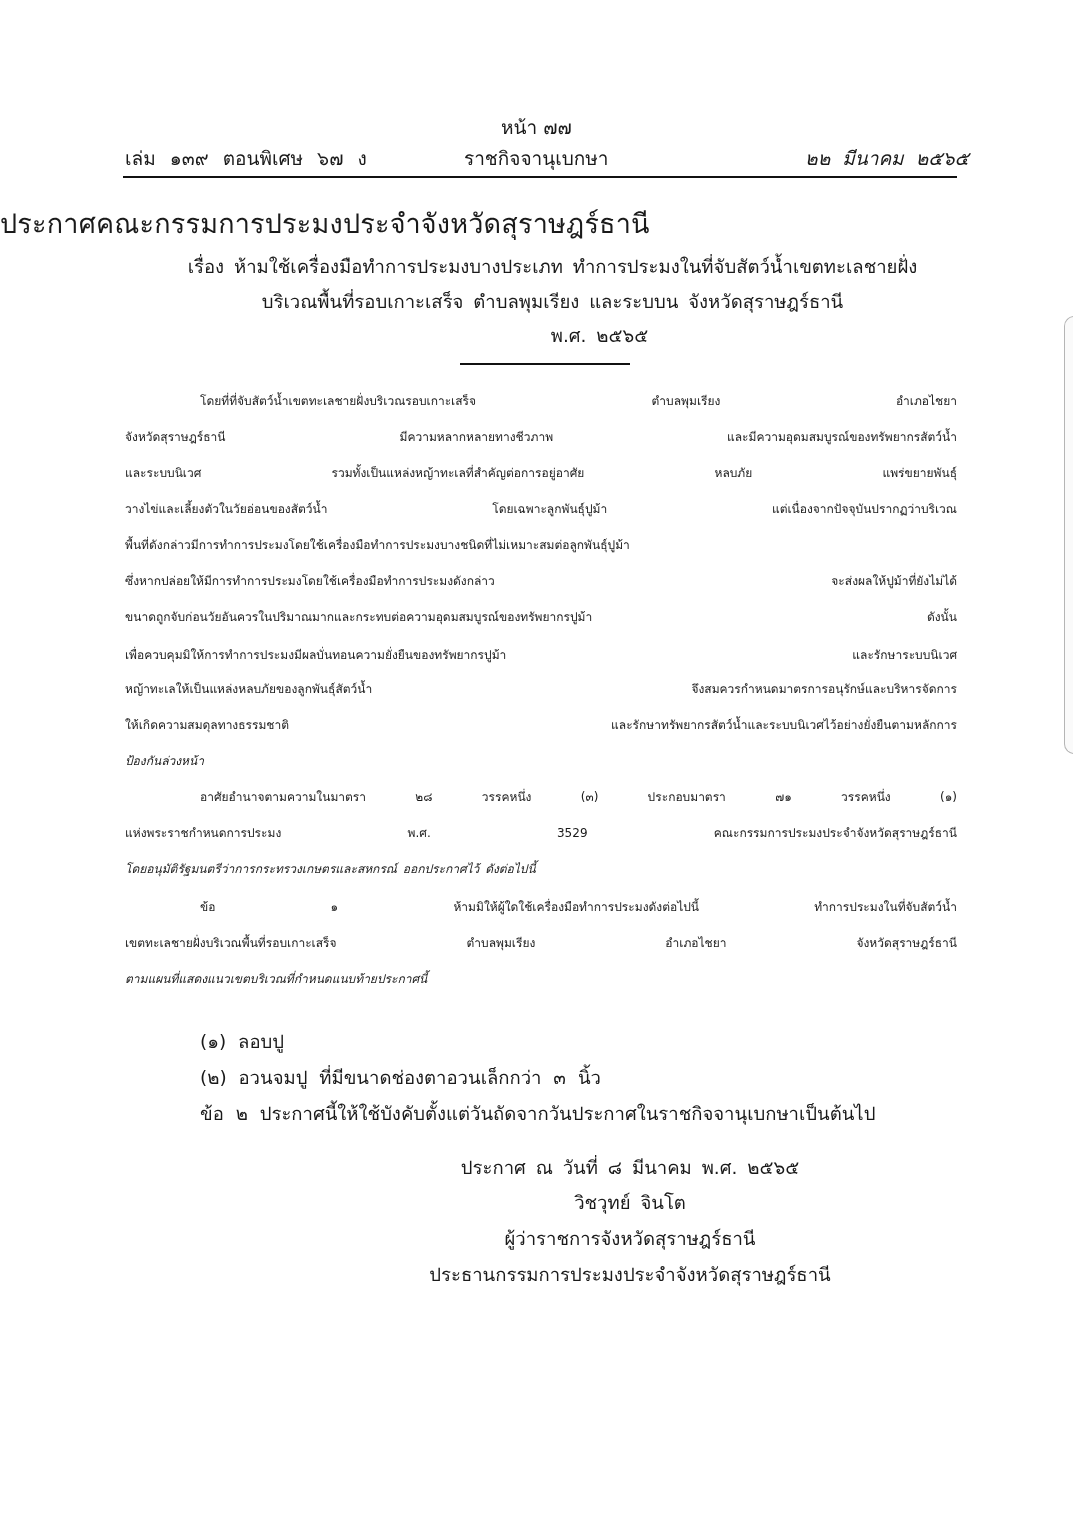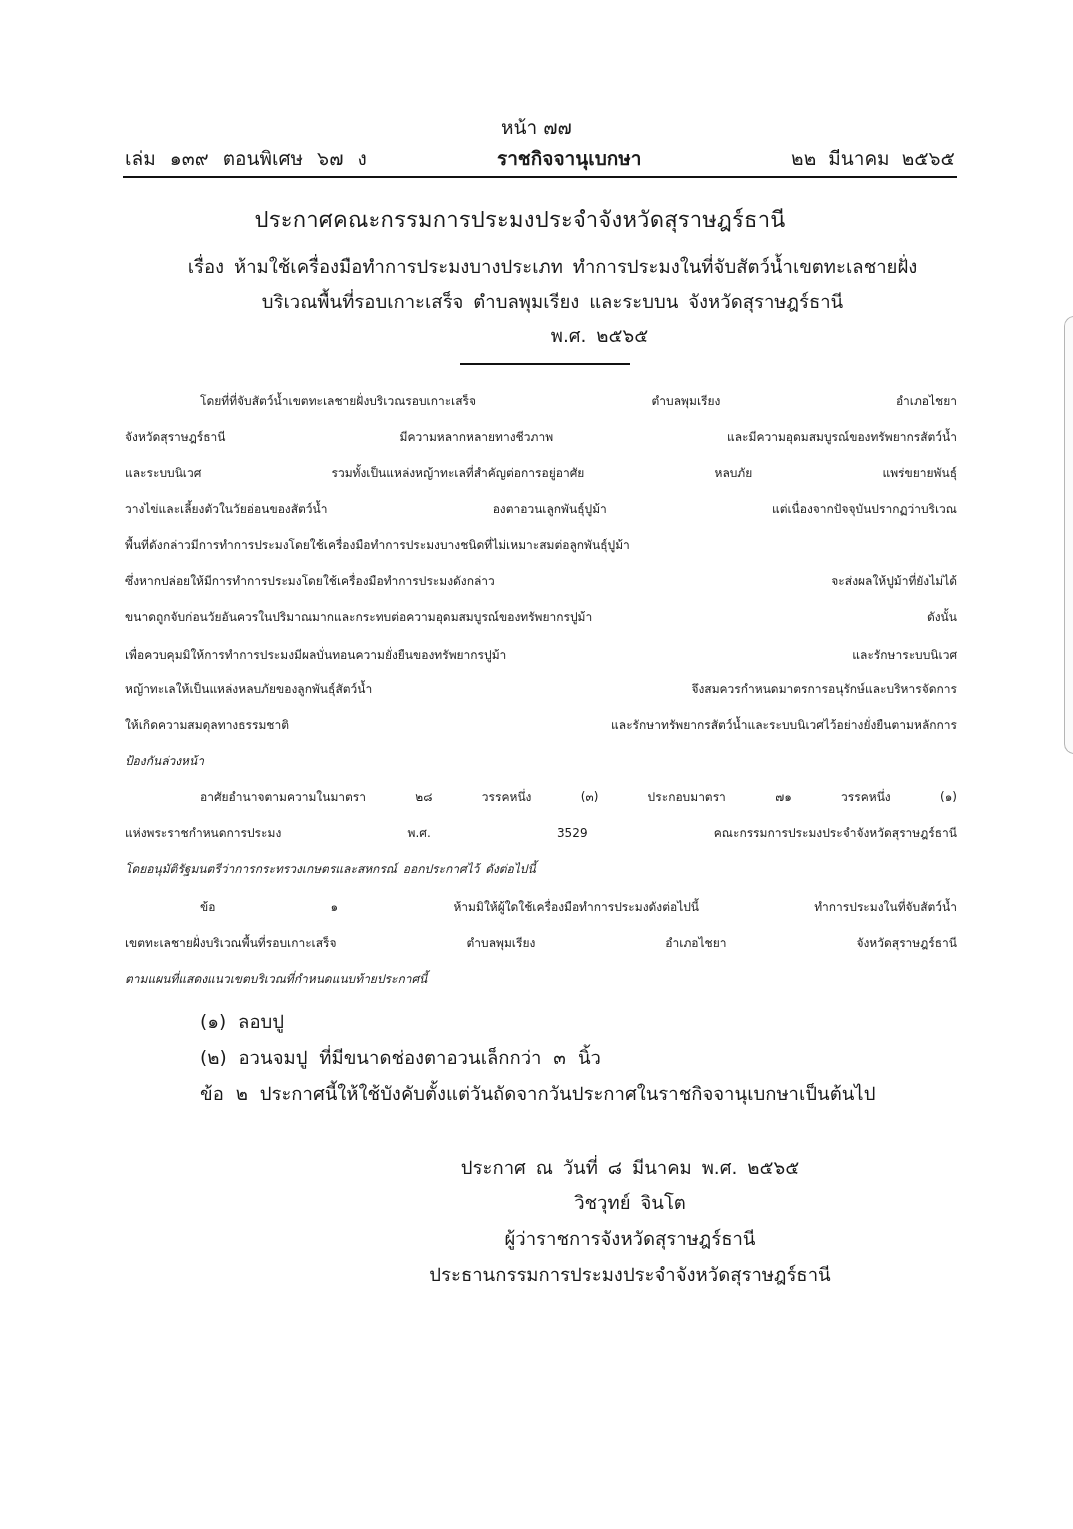--- a/index.html
+++ b/index.html
@@ -4,33 +4,33 @@
 <style>
   html, body { margin: 0; padding: 0; }
   body {
     width: 1073px; height: 1529px; background: #ffffff; position: relative; overflow: hidden;
     font-family: "DejaVu Sans", "Liberation Sans", sans-serif; color: #1a1a1a;
   }
   .abs { position: absolute; white-space: nowrap; }
   .page-no { top: 112px; left: 0; width: 1073px; text-align: center; font-size: 19px; }
   .hdr { top: 143px; font-size: 19px; }
   .hdr-left { left: 125px; word-spacing: 8px; }
-  .hdr-center { left: 497px; font-weight: bold; }
-  .hdr-right { right: 118px; word-spacing: 6px; }
+  .hdr-center { left: 464px; }
+  .hdr-right { right: 104px; word-spacing: 6px; font-style: italic; }
   .hdr-rule { top: 176px; left: 123px; width: 834px; height: 2px; background: #111; }
-  .title { top: 202px; left: 0; width: 1040px; text-align: center; font-size: 22px; letter-spacing: 0.2px; }
+  .title { top: 202px; left: 0; width: 1040px; font-size: 27px; letter-spacing: 0.2px; }
   .subject { left: 16px; width: 1073px; text-align: center; font-size: 18.5px; word-spacing: 4px; }
   .subject.l1 { top: 252px; }
   .subject.l2 { top: 287px; }
   .subject.l3 { top: 321px; margin-left: 47px; }
   .divider { top: 363px; left: 460px; width: 170px; height: 2px; background: #111; }
   .body-line { left: 125px; width: 832px; font-size: 12px; text-align: justify; text-align-last: justify; word-spacing: 2px; }
   .body-line.indent { left: 200px; width: 757px; }
   .body-line.last { text-align-last: left; font-style: italic; }
-  .item { left: 200px; font-size: 18.5px; word-spacing: 6px; }
+  .item { left: 200px; font-size: 18.5px; word-spacing: 6px; margin-top: 20px; }
   .sig { left: 0; width: 1260px; text-align: center; font-size: 18.5px; word-spacing: 4px; }
   .scroll-handle {
     position: absolute; left: 1064px; top: 316px; width: 16px; height: 436px;
     border: 1px solid #b5b5b5; border-right: none; border-radius: 10px 0 0 10px; background: #fafafa;
   }
 </style>
 </head>
 <body>
 
 <div class="abs page-no">หน้า ๗๗</div>
@@ -41,21 +41,21 @@
 
 <div class="abs title">ประกาศคณะกรรมการประมงประจำจังหวัดสุราษฎร์ธานี</div>
 <div class="abs subject l1">เรื่อง ห้ามใช้เครื่องมือทำการประมงบางประเภท ทำการประมงในที่จับสัตว์น้ำเขตทะเลชายฝั่ง</div>
 <div class="abs subject l2">บริเวณพื้นที่รอบเกาะเสร็จ ตำบลพุมเรียง และระบบน จังหวัดสุราษฎร์ธานี</div>
 <div class="abs subject l3">พ.ศ. ๒๕๖๕</div>
 <div class="abs divider"></div>
 
 <div class="abs body-line indent" style="top:391px">โดยที่ที่จับสัตว์น้ำเขตทะเลชายฝั่งบริเวณรอบเกาะเสร็จ ตำบลพุมเรียง อำเภอไชยา</div>
 <div class="abs body-line" style="top:427px">จังหวัดสุราษฎร์ธานี มีความหลากหลายทางชีวภาพ และมีความอุดมสมบูรณ์ของทรัพยากรสัตว์น้ำ</div>
 <div class="abs body-line" style="top:463px">และระบบนิเวศ รวมทั้งเป็นแหล่งหญ้าทะเลที่สำคัญต่อการอยู่อาศัย หลบภัย แพร่ขยายพันธุ์</div>
-<div class="abs body-line" style="top:499px">วางไข่และเลี้ยงตัวในวัยอ่อนของสัตว์น้ำ องตาอวนเลูกพันธุ์ปูม้า แต่เนื่องจากปัจจุบันปรากฏว่าบริเวณ</div>
+<div class="abs body-line" style="top:499px">วางไข่และเลี้ยงตัวในวัยอ่อนของสัตว์น้ำ โดยเฉพาะลูกพันธุ์ปูม้า แต่เนื่องจากปัจจุบันปรากฏว่าบริเวณ</div>
 <div class="abs body-line" style="top:535px">พื้นที่ดังกล่าวมีการทำการประมงโดยใช้เครื่องมือทำการประมงบางชนิดที่ไม่เหมาะสมต่อลูกพันธุ์ปูม้า</div>
 <div class="abs body-line" style="top:571px">ซึ่งหากปล่อยให้มีการทำการประมงโดยใช้เครื่องมือทำการประมงดังกล่าว จะส่งผลให้ปูม้าที่ยังไม่ได้</div>
 <div class="abs body-line" style="top:607px">ขนาดถูกจับก่อนวัยอันควรในปริมาณมากและกระทบต่อความอุดมสมบูรณ์ของทรัพยากรปูม้า ดังนั้น</div>
 <div class="abs body-line" style="top:645px">เพื่อควบคุมมิให้การทำการประมงมีผลบั่นทอนความยั่งยืนของทรัพยากรปูม้า และรักษาระบบนิเวศ</div>
 <div class="abs body-line" style="top:679px">หญ้าทะเลให้เป็นแหล่งหลบภัยของลูกพันธุ์สัตว์น้ำ จึงสมควรกำหนดมาตรการอนุรักษ์และบริหารจัดการ</div>
 <div class="abs body-line" style="top:715px">ให้เกิดความสมดุลทางธรรมชาติ และรักษาทรัพยากรสัตว์น้ำและระบบนิเวศไว้อย่างยั่งยืนตามหลักการ</div>
 <div class="abs body-line last" style="top:751px">ป้องกันล่วงหน้า</div>
 
 <div class="abs body-line indent" style="top:787px">อาศัยอำนาจตามความในมาตรา ๒๘ วรรคหนึ่ง (๓) ประกอบมาตรา ๗๑ วรรคหนึ่ง (๑)</div>
 <div class="abs body-line" style="top:823px">แห่งพระราชกำหนดการประมง พ.ศ. 3529 คณะกรรมการประมงประจำจังหวัดสุราษฎร์ธานี</div>

